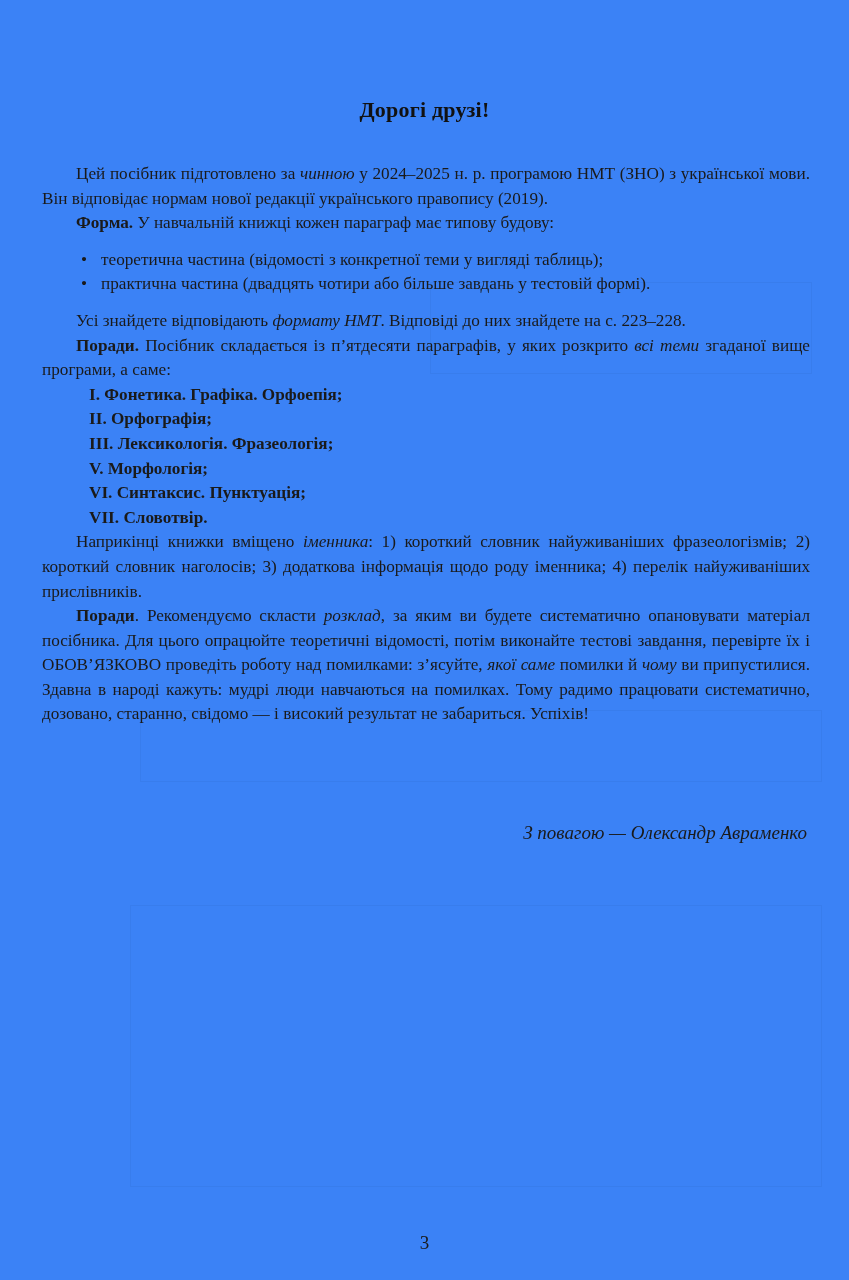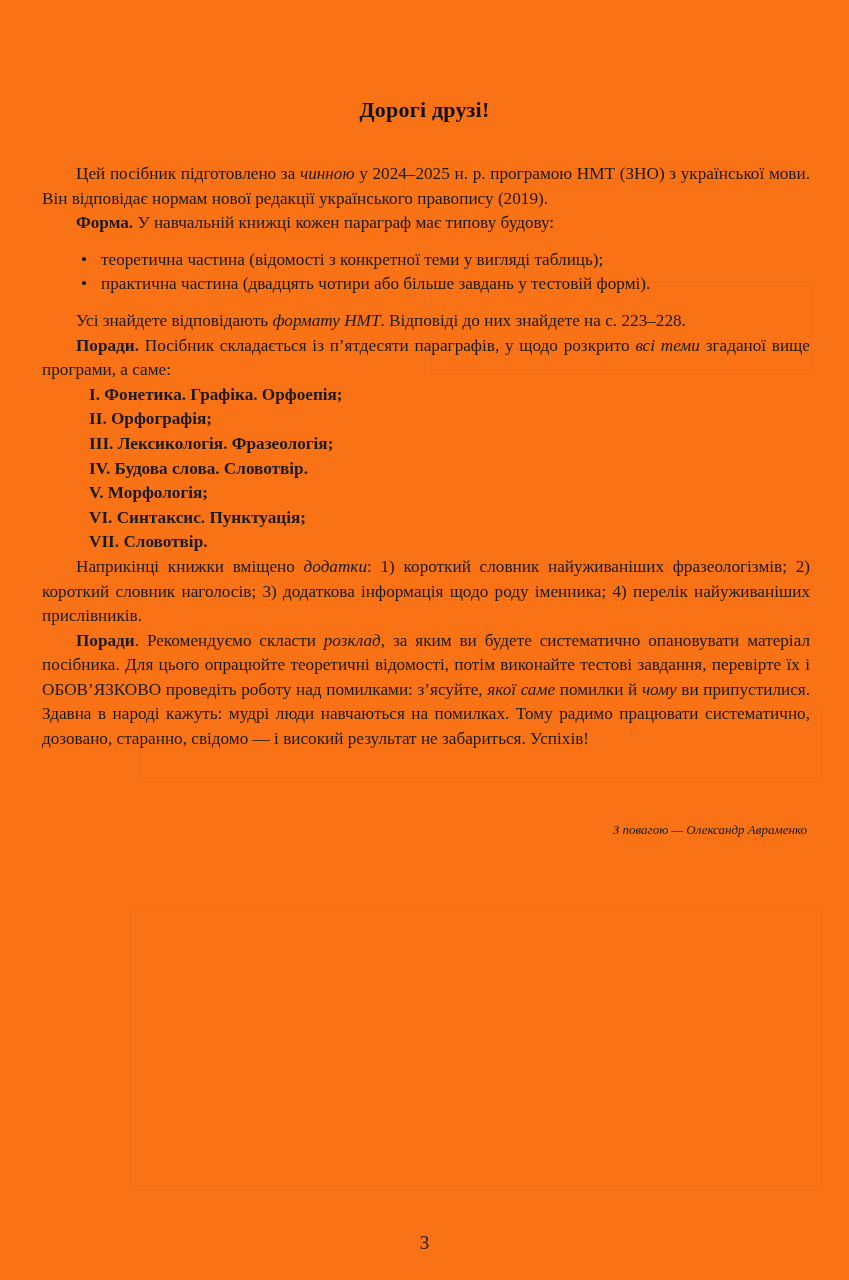--- a/index.html
+++ b/index.html
@@ -12,21 +12,21 @@
       height: 1280px;
       position: relative;
       overflow: hidden;
       font-family: "Liberation Serif", "DejaVu Serif", serif;
       color: #1a1a1a;
     }
     .page {
       position: absolute;
       left: 0; top: 0;
       width: 849px; height: 1280px;
-      background: #f97316;
+      background: #3b82f6;
     }
     
     .bleed {
       position: absolute;
       border: 1px solid rgba(0,0,0,0.035);
       pointer-events: none;
     }
     .title {
       position: absolute;
       top: 82px;
@@ -75,21 +75,21 @@
       padding: 0 0 0 47px;
     }
     .section-list li { text-align: left; font-weight: bold; }
     .b { font-weight: bold; }
     .i { font-style: italic; }
     .signature {
       position: absolute;
       top: 822px;
       right: 42px;
       font-style: italic;
-      font-size: 13px;
+      font-size: 19px;
       text-align: left;
     }
     .page-number {
       position: absolute;
       top: 1232px;
       left: 0;
       width: 849px;
       text-align: center;
       font-size: 19px;
     }
@@ -106,30 +106,29 @@
   <h1 class="title">Дорогі друзі!</h1>
 
   <div class="body-text">
     <p class="p-first"><span>Цей посібник підготовлено за </span><span class="i">чинною</span><span> у 2024–2025 н. р. програмою НМТ (ЗНО) з української мови. Він відповідає нормам нової редакції українського правопису (2019).</span></p>
     <p class="p-first"><span class="b">Форма.</span><span> У навчальній книжці кожен параграф має типову будову:</span></p>
     <ul class="bullet-list">
       <li>теоретична частина (відомості з конкретної теми у вигляді таблиць);</li>
       <li>практична частина (двадцять чотири або більше завдань у тестовій формі).</li>
     </ul>
     <p class="p-first"><span>Усі знайдете відповідають </span><span class="i">формату НМТ</span><span>. Відповіді до них знайдете на с. 223–228.</span></p>
-    <p class="p-first"><span class="b">Поради.</span><span> Посібник складається із п’ятдесяти параграфів, у щодо розкрито </span><span class="i">всі теми</span><span> згаданої вище програми, а саме:</span></p>
+    <p class="p-first"><span class="b">Поради.</span><span> Посібник складається із п’ятдесяти параграфів, у яких розкрито </span><span class="i">всі теми</span><span> згаданої вище програми, а саме:</span></p>
     <ul class="section-list">
       <li>I. Фонетика. Графіка. Орфоепія;</li>
       <li>II. Орфографія;</li>
       <li>III. Лексикологія. Фразеологія;</li>
-      <li>IV. Будова слова. Словотвір.</li>
       <li>V. Морфологія;</li>
       <li>VI. Синтаксис. Пунктуація;</li>
       <li>VII. Словотвір.</li>
     </ul>
-    <p class="p-first"><span>Наприкінці книжки вміщено </span><span class="i">додатки</span><span>: 1) короткий словник найуживаніших фразеологізмів; 2) короткий словник наголосів; 3) додаткова інформація щодо роду іменника; 4) перелік найуживаніших прислівників.</span></p>
+    <p class="p-first"><span>Наприкінці книжки вміщено </span><span class="i">іменника</span><span>: 1) короткий словник найуживаніших фразеологізмів; 2) короткий словник наголосів; 3) додаткова інформація щодо роду іменника; 4) перелік найуживаніших прислівників.</span></p>
     <p class="p-first"><span class="b">Поради</span><span>. Рекомендуємо скласти </span><span class="i">розклад</span><span>, за яким ви будете систематично опановувати матеріал посібника. Для цього опрацюйте теоретичні відомості, потім виконайте тестові завдання, перевірте їх і ОБОВ’ЯЗКОВО проведіть роботу над помилками: з’ясуйте, </span><span class="i">якої саме</span><span> помилки й </span><span class="i">чому</span><span> ви припустилися. Здавна в народі кажуть: мудрі люди навчаються на помилках. Тому радимо працювати систематично, дозовано, старанно, свідомо — і високий результат не забариться. Успіхів!</span></p>
   </div>
 
   <div class="signature">З повагою — Олександр Авраменко</div>
 
   <div class="page-number">3</div>
 </div>
 
 </body></html>

